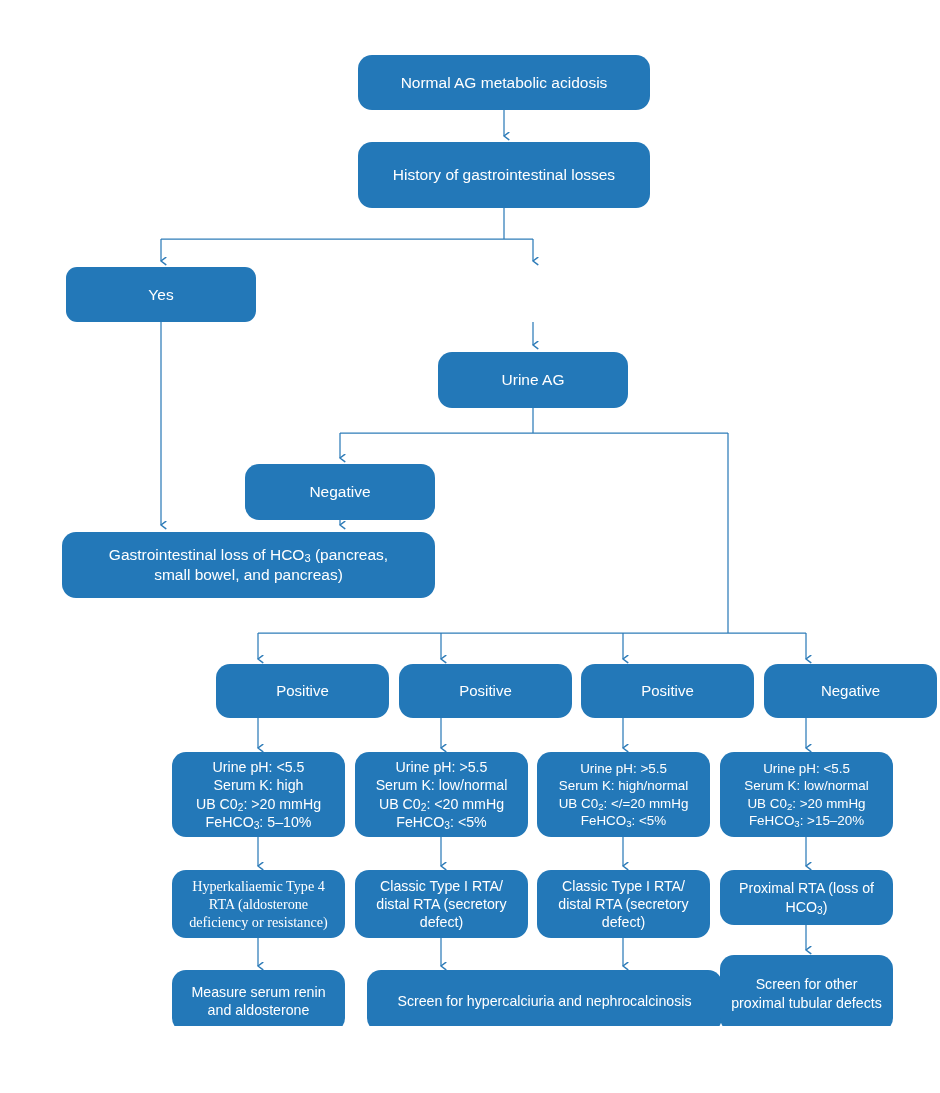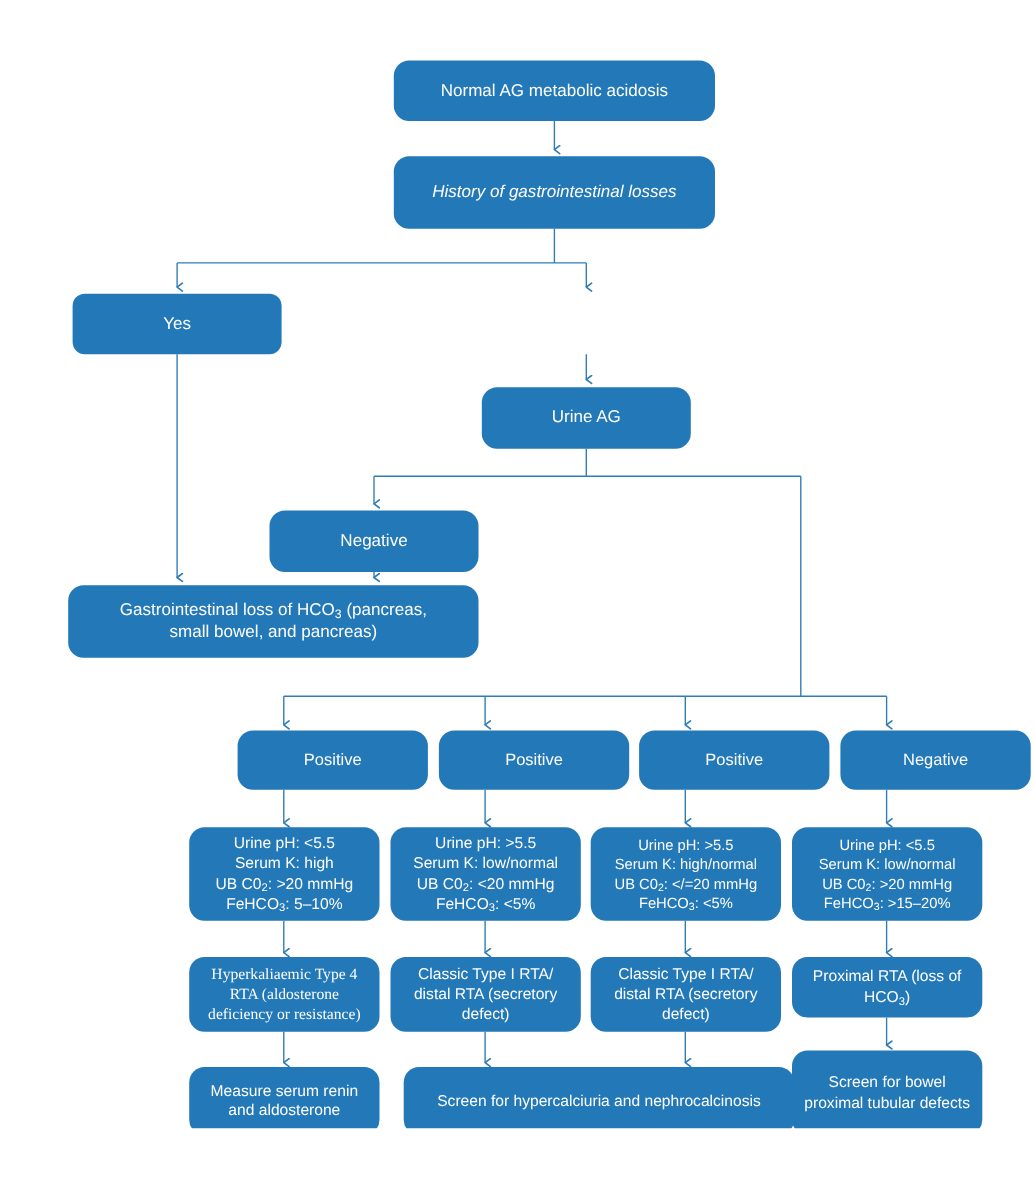--- a/index.html
+++ b/index.html
@@ -95,21 +95,21 @@
       <line x1="441" y1="938" x2="441" y2="966" marker-end="url(#ah)"></line>
       <line x1="623" y1="938" x2="623" y2="966" marker-end="url(#ah)"></line>
       <line x1="806" y1="925" x2="806" y2="950" marker-end="url(#ah)"></line>
     </g>
   </svg>
 
   <div class="node fs16" style="left:358px;top:55px;width:292px;height:55px;">
     <span class="txt">Normal AG metabolic acidosis</span>
   </div>
 
-  <div class="node fs16" style="left:358px;top:142px;width:292px;height:66px;font-style:italic;">
+  <div class="node fs16" style="left:358px;top:142px;width:292px;height:66px;">
     <span class="txt">History of gastrointestinal losses</span>
   </div>
 
   <div class="node fs16" style="left:66px;top:267px;width:190px;height:55px;border-radius:11px;">
     <span class="txt">Yes</span>
   </div>
 
 
   <div class="node fs16" style="left:438px;top:352px;width:190px;height:56px;">
     <span class="txt">Urine AG</span>
@@ -188,16 +188,16 @@
       <span>UB C0</span><sub>2</sub><span>: &gt;20 mmHg</span><br>
       <span>FeHCO</span><sub>3</sub><span>: &gt;15–20%</span>
     </span>
   </div>
   <div class="node fs14" style="left:720px;top:870px;width:173px;height:55px;">
     <span class="txt">
       <span>Proximal RTA (loss of HCO</span><sub>3</sub><span>)</span>
     </span>
   </div>
   <div class="node fs14" style="left:720px;top:955px;width:173px;height:77px;">
-    <span class="txt">Screen for bowel proximal tubular defects</span>
+    <span class="txt">Screen for other proximal tubular defects</span>
   </div>
 
 </div>
 
 </body></html>

